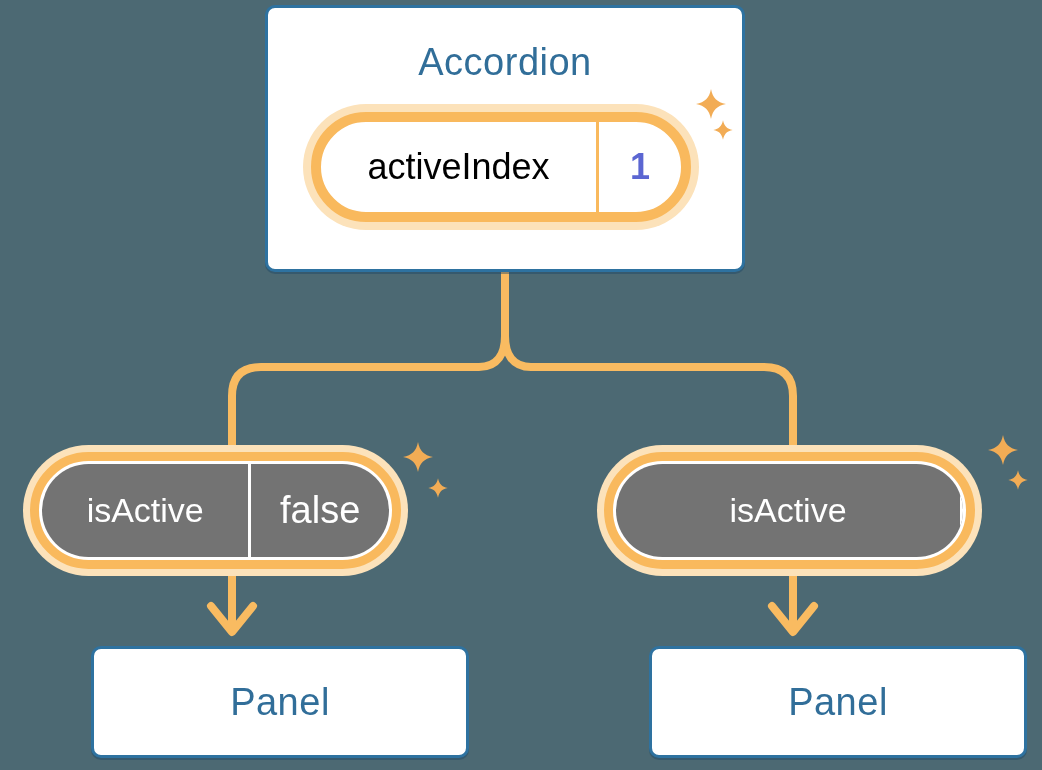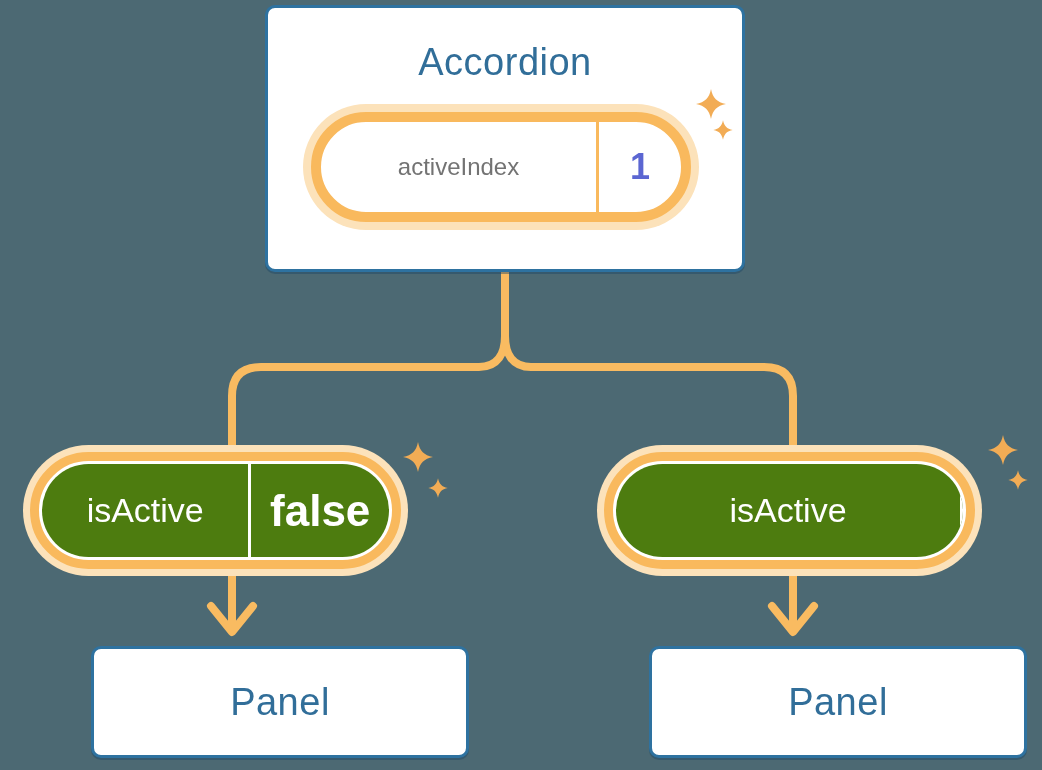--- a/index.html
+++ b/index.html
@@ -58,42 +58,42 @@
     height: 100%;
     display: flex;
     align-items: stretch;
     overflow: hidden;
   }
   
   .state-pill { left: 35px; top: 96px; width: 396px; height: 126px; }
   .state-pill .seg {
     display: flex; align-items: center; justify-content: center;
   }
-  .state-pill .seg.name { flex: 1; color: #737373; font-size: 24px; }
+  .state-pill .seg.name { flex: 1; color: #000000; font-size: 36px; }
   .state-pill .seg.value { width: 82px; color: #5B66D2; font-size: 36px; font-weight: 700; }
   .state-pill .divider { width: 3px; background: #F9B95D; }
   
   .prop-pill-glow { width: 385px; height: 131px; top: 445px; padding: 7px; }
   .prop-pill-glow.left  { left: 23px; }
   .prop-pill-glow.right { left: 597px; }
   .prop-pill-glow .pill-ring { border-width: 9px; padding: 3px; }
   .prop-body {
     flex: 1;
-    background: #4d7c0f;
+    background: #737373;
     border-radius: 999px;
     display: flex;
     align-items: stretch;
     overflow: hidden;
     color: #ffffff;
   }
   .prop-body .seg {
     display: flex; align-items: center; justify-content: center;
   }
   .prop-body .seg.name { flex: 60; font-size: 34px; }
-  .prop-body .seg.value { flex: 40; font-size: 44px; font-weight: 700; }
+  .prop-body .seg.value { flex: 40; font-size: 38px; font-weight: 400; }
   .prop-body .divider { width: 3px; background: #ffffff; }
   
   .sparkle {
     position: absolute;
     z-index: 3;
   }
 </style>
 </head>
 <body>
 

